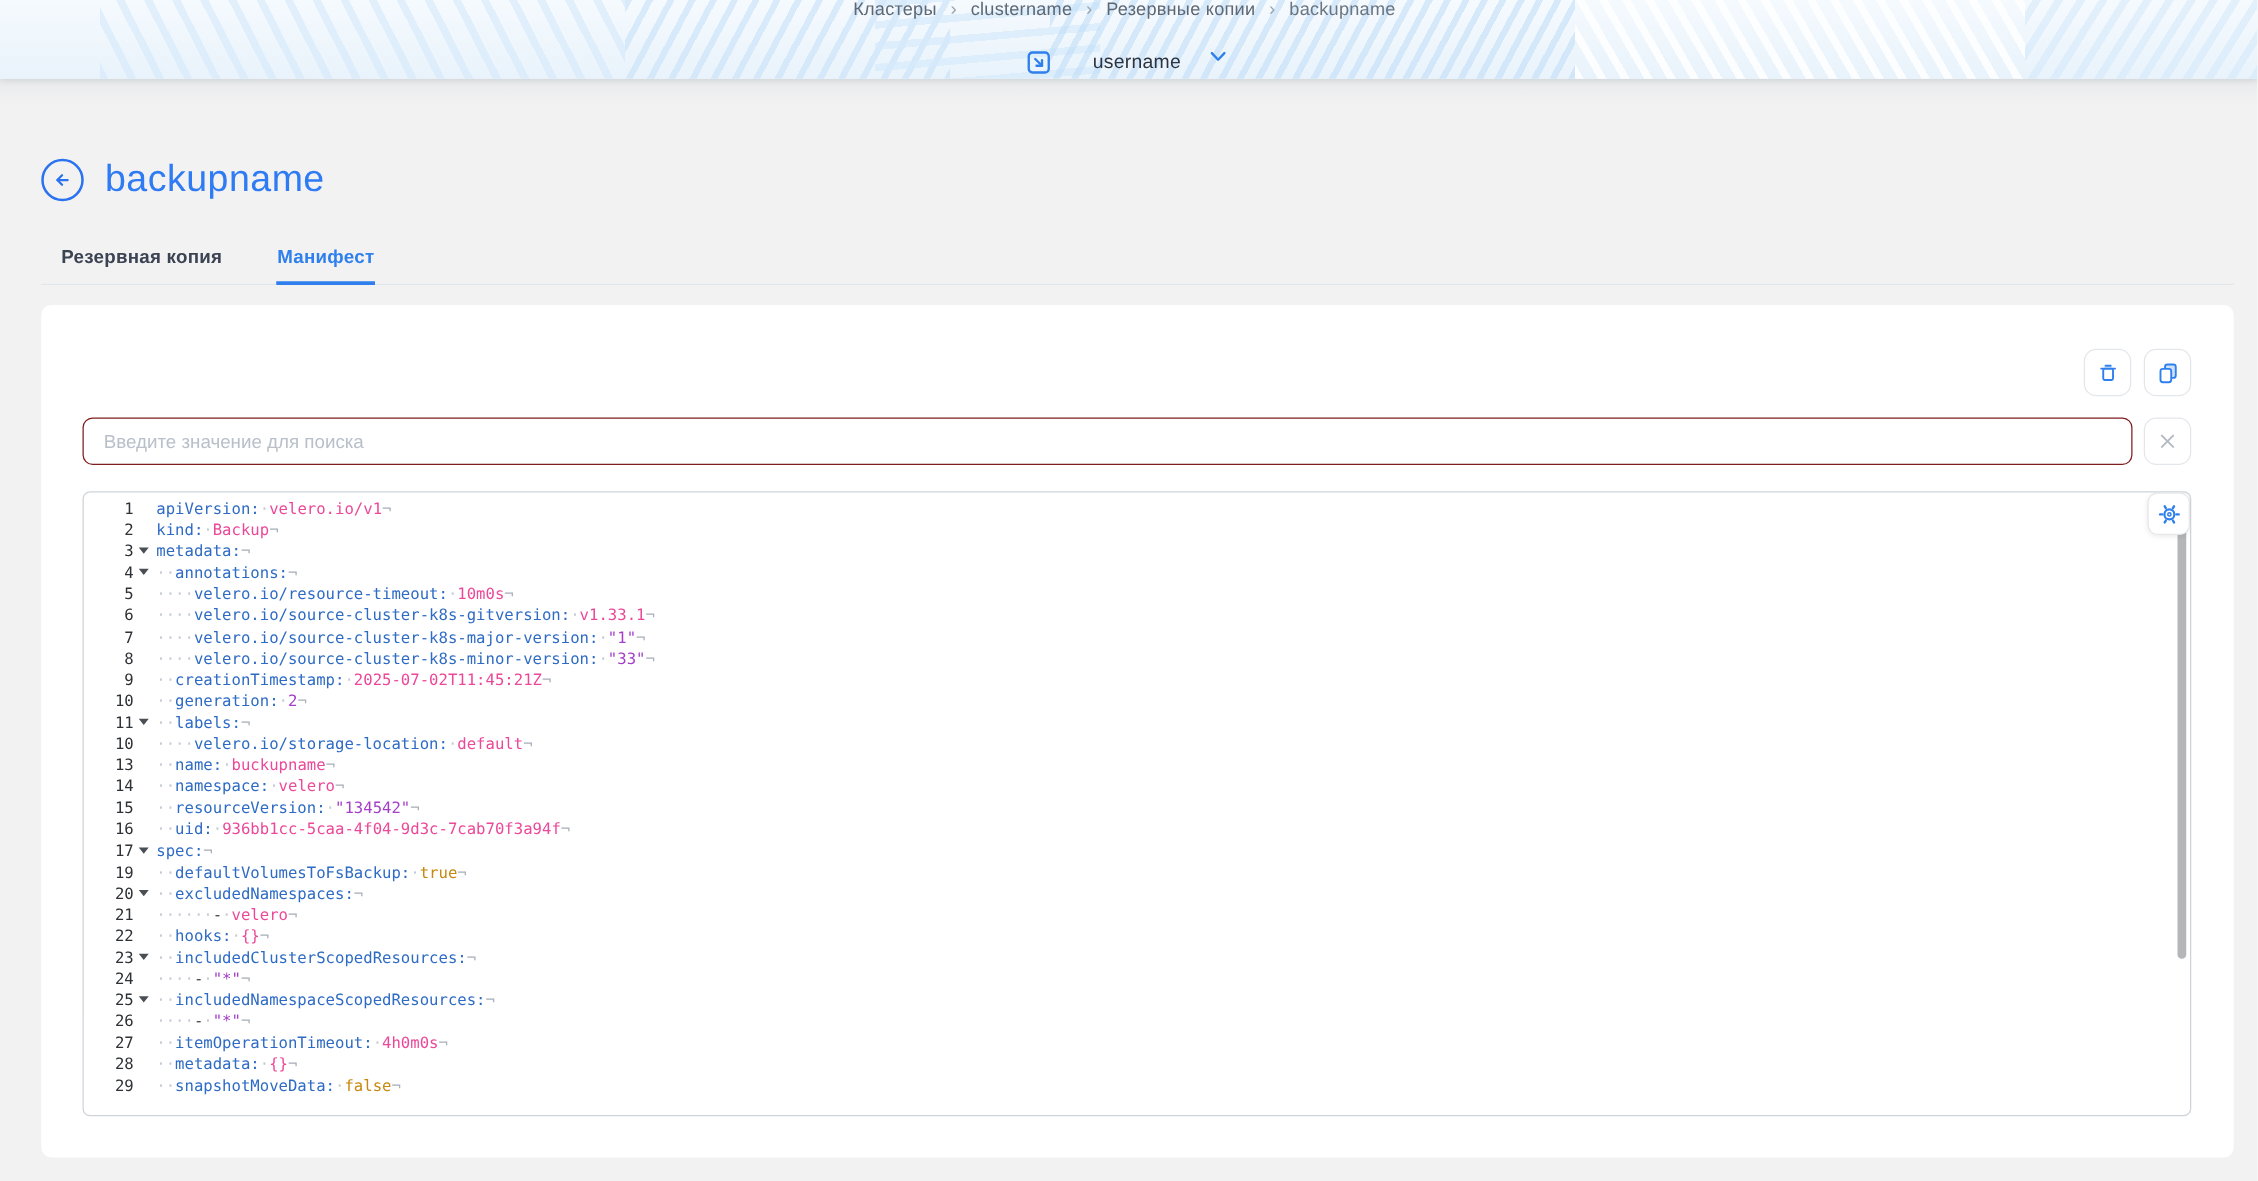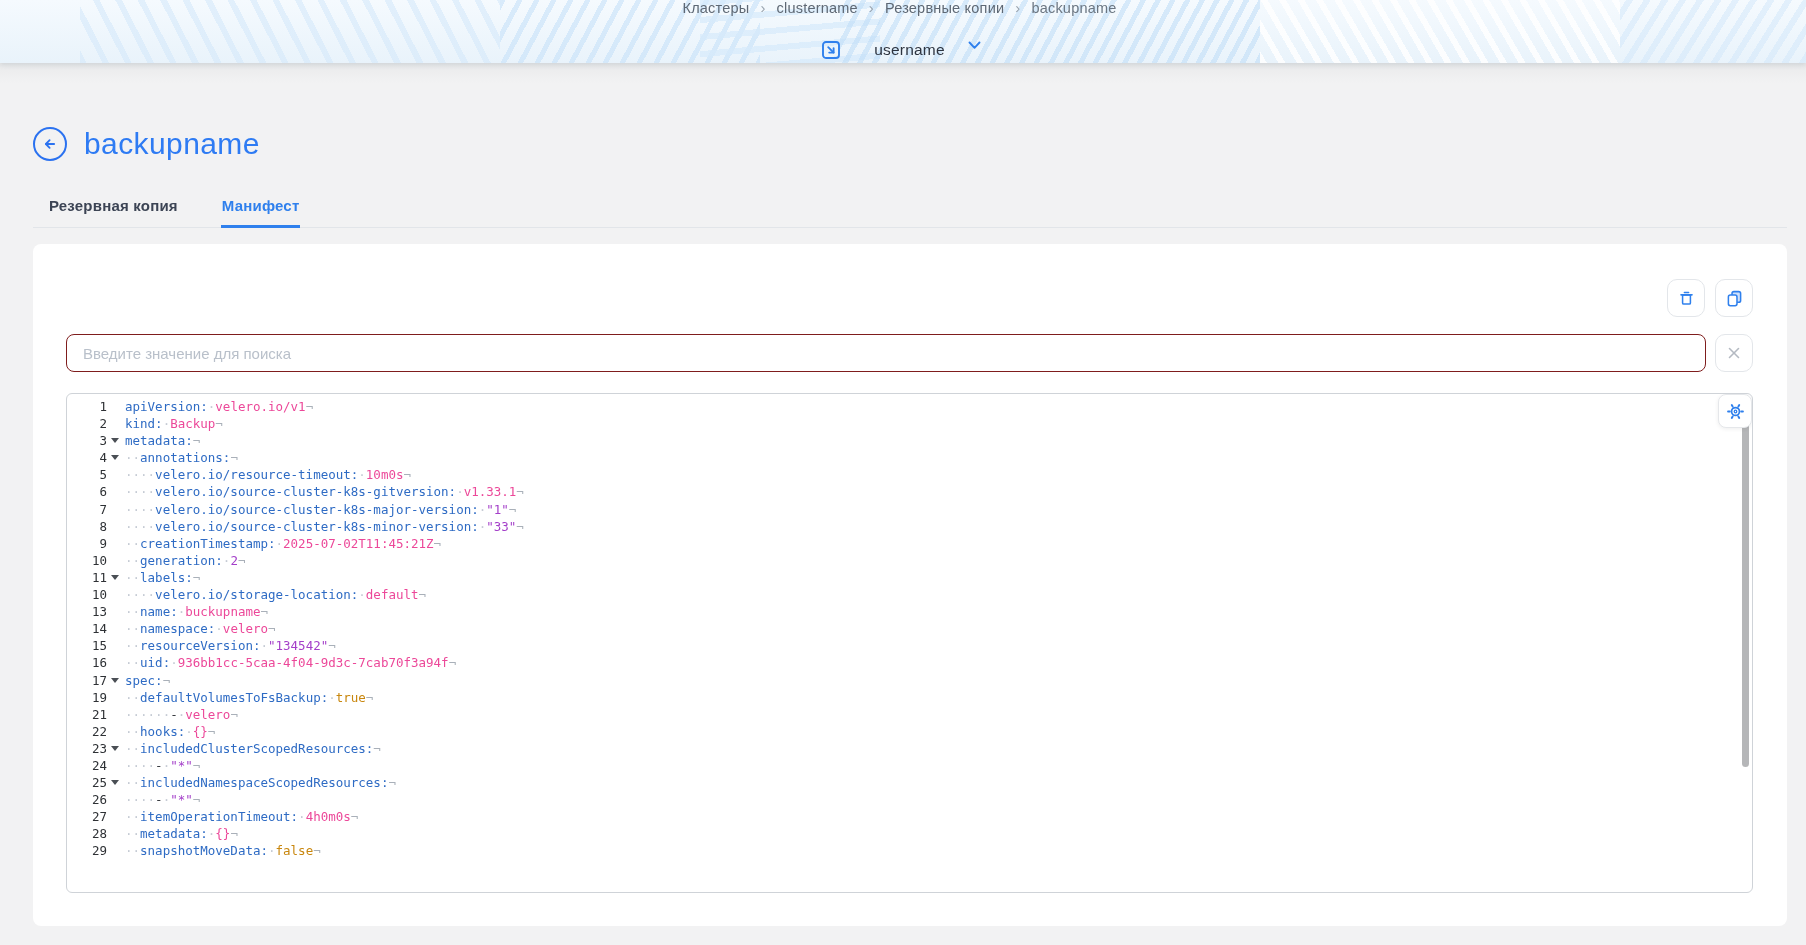--- a/index.html
+++ b/index.html
@@ -218,20 +218,21 @@
           <div class="cl"><span class="ln">9</span><span class="fold"></span><span class="ct"><span class="tk-w">··</span><span class="tk-k">creationTimestamp:</span><span class="tk-w">·</span><span class="tk-v">2025-07-02T11:45:21Z</span><span class="tk-e">¬</span></span></div>
           <div class="cl"><span class="ln">10</span><span class="fold"></span><span class="ct"><span class="tk-w">··</span><span class="tk-k">generation:</span><span class="tk-w">·</span><span class="tk-n">2</span><span class="tk-e">¬</span></span></div>
           <div class="cl"><span class="ln">11</span><span class="fold"><span class="tri"></span></span><span class="ct"><span class="tk-w">··</span><span class="tk-k">labels:</span><span class="tk-e">¬</span></span></div>
           <div class="cl"><span class="ln">10</span><span class="fold"></span><span class="ct"><span class="tk-w">····</span><span class="tk-k">velero.io/storage-location:</span><span class="tk-w">·</span><span class="tk-v">default</span><span class="tk-e">¬</span></span></div>
           <div class="cl"><span class="ln">13</span><span class="fold"></span><span class="ct"><span class="tk-w">··</span><span class="tk-k">name:</span><span class="tk-w">·</span><span class="tk-v">buckupname</span><span class="tk-e">¬</span></span></div>
           <div class="cl"><span class="ln">14</span><span class="fold"></span><span class="ct"><span class="tk-w">··</span><span class="tk-k">namespace:</span><span class="tk-w">·</span><span class="tk-v">velero</span><span class="tk-e">¬</span></span></div>
           <div class="cl"><span class="ln">15</span><span class="fold"></span><span class="ct"><span class="tk-w">··</span><span class="tk-k">resourceVersion:</span><span class="tk-w">·</span><span class="tk-s">"134542"</span><span class="tk-e">¬</span></span></div>
           <div class="cl"><span class="ln">16</span><span class="fold"></span><span class="ct"><span class="tk-w">··</span><span class="tk-k">uid:</span><span class="tk-w">·</span><span class="tk-v">936bb1cc-5caa-4f04-9d3c-7cab70f3a94f</span><span class="tk-e">¬</span></span></div>
           <div class="cl"><span class="ln">17</span><span class="fold"><span class="tri"></span></span><span class="ct"><span class="tk-k">spec:</span><span class="tk-e">¬</span></span></div>
           <div class="cl"><span class="ln">19</span><span class="fold"></span><span class="ct"><span class="tk-w">··</span><span class="tk-k">defaultVolumesToFsBackup:</span><span class="tk-w">·</span><span class="tk-b">true</span><span class="tk-e">¬</span></span></div>
+          <div class="cl"><span class="ln">20</span><span class="fold"><span class="tri"></span></span><span class="ct"><span class="tk-w">··</span><span class="tk-k">excludedNamespaces:</span><span class="tk-e">¬</span></span></div>
           <div class="cl"><span class="ln">21</span><span class="fold"></span><span class="ct"><span class="tk-w">······</span><span class="tk-p">-</span><span class="tk-w">·</span><span class="tk-v">velero</span><span class="tk-e">¬</span></span></div>
           <div class="cl"><span class="ln">22</span><span class="fold"></span><span class="ct"><span class="tk-w">··</span><span class="tk-k">hooks:</span><span class="tk-w">·</span><span class="tk-v">{}</span><span class="tk-e">¬</span></span></div>
           <div class="cl"><span class="ln">23</span><span class="fold"><span class="tri"></span></span><span class="ct"><span class="tk-w">··</span><span class="tk-k">includedClusterScopedResources:</span><span class="tk-e">¬</span></span></div>
           <div class="cl"><span class="ln">24</span><span class="fold"></span><span class="ct"><span class="tk-w">····</span><span class="tk-p">-</span><span class="tk-w">·</span><span class="tk-s">"*"</span><span class="tk-e">¬</span></span></div>
           <div class="cl"><span class="ln">25</span><span class="fold"><span class="tri"></span></span><span class="ct"><span class="tk-w">··</span><span class="tk-k">includedNamespaceScopedResources:</span><span class="tk-e">¬</span></span></div>
           <div class="cl"><span class="ln">26</span><span class="fold"></span><span class="ct"><span class="tk-w">····</span><span class="tk-p">-</span><span class="tk-w">·</span><span class="tk-s">"*"</span><span class="tk-e">¬</span></span></div>
           <div class="cl"><span class="ln">27</span><span class="fold"></span><span class="ct"><span class="tk-w">··</span><span class="tk-k">itemOperationTimeout:</span><span class="tk-w">·</span><span class="tk-v">4h0m0s</span><span class="tk-e">¬</span></span></div>
           <div class="cl"><span class="ln">28</span><span class="fold"></span><span class="ct"><span class="tk-w">··</span><span class="tk-k">metadata:</span><span class="tk-w">·</span><span class="tk-v">{}</span><span class="tk-e">¬</span></span></div>
           <div class="cl"><span class="ln">29</span><span class="fold"></span><span class="ct"><span class="tk-w">··</span><span class="tk-k">snapshotMoveData:</span><span class="tk-w">·</span><span class="tk-b">false</span><span class="tk-e">¬</span></span></div>
         </div>

